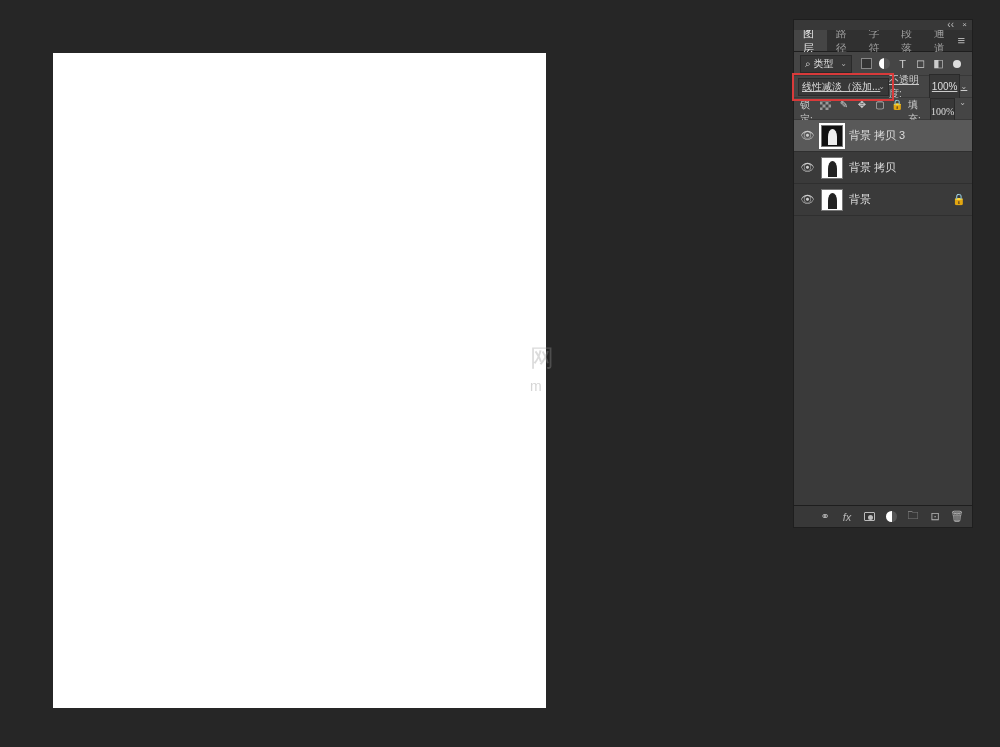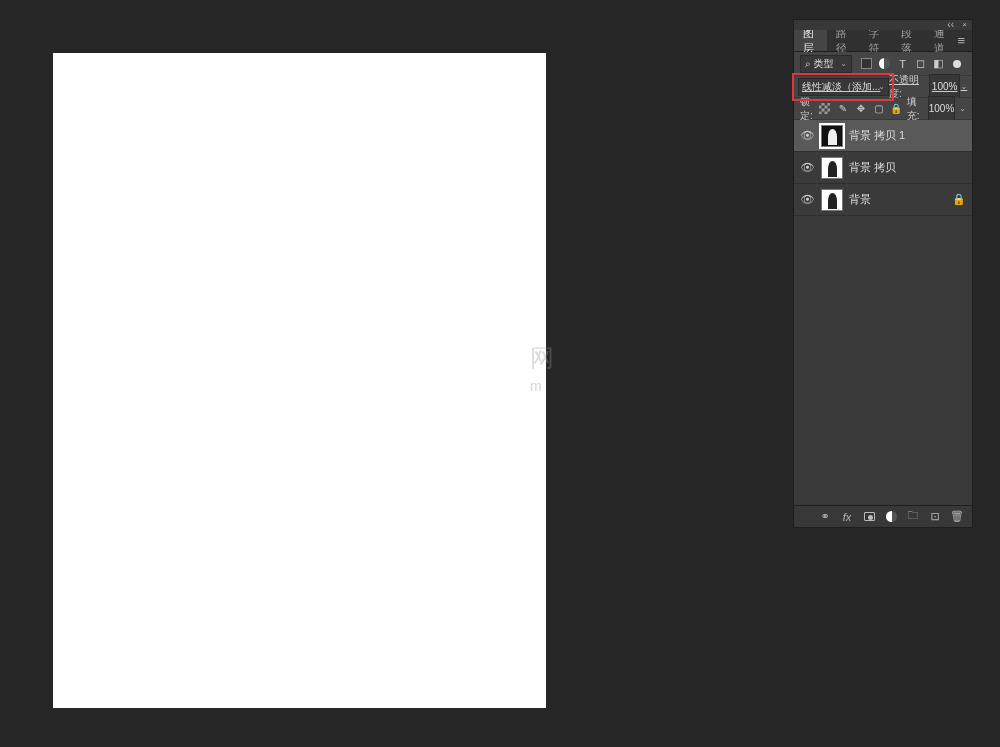--- a/index.html
+++ b/index.html
@@ -185,27 +185,27 @@
       display: flex;
       align-items: center;
       justify-content: center;
       margin-left: 2px;
     }
     .mini-caret { width: 9px; text-align: center; color: #bbb; font-size: 8px; }
 
     .lock-row {
       height: 22px;
       display: flex;
-      align-items: center;
       padding: 0 6px;
       background: #454545;
       border-bottom: 1px solid #383838;
       gap: 4px;
       color: #ccc;
       font-size: 10px;
+      font-family: Liberation Serif, serif;
     }
     .lock-icons { display: flex; gap: 6px; }
     .licon { width: 12px; height: 12px; display: flex; align-items: center; justify-content: center; font-size: 10px; color: #ccc; }
     .trans-icon {
       width: 11px; height: 11px;
       background: repeating-conic-gradient(#999 0 25%, #444 0 50%) 50% / 6px 6px;
     }
 
     .layers {
       flex: 1;
@@ -334,21 +334,21 @@
     <div class="pct-box">100%</div>
     <span class="mini-caret">⌄</span>
   </div>
 
   <div class="layers">
     <div class="layer selected">
       <div class="eye">👁</div>
       <div class="thumb bw selected-thumb">
           <div class="silhouette"></div>
         </div>
-      <span>背景 拷贝 1</span>
+      <span>背景 拷贝 3</span>
     </div>
     <div class="layer">
       <div class="eye">👁</div>
       <div class="thumb">
           <div class="silhouette"></div>
         </div>
       <span>背景 拷贝</span>
     </div>
     <div class="layer">
       <div class="eye">👁</div>

